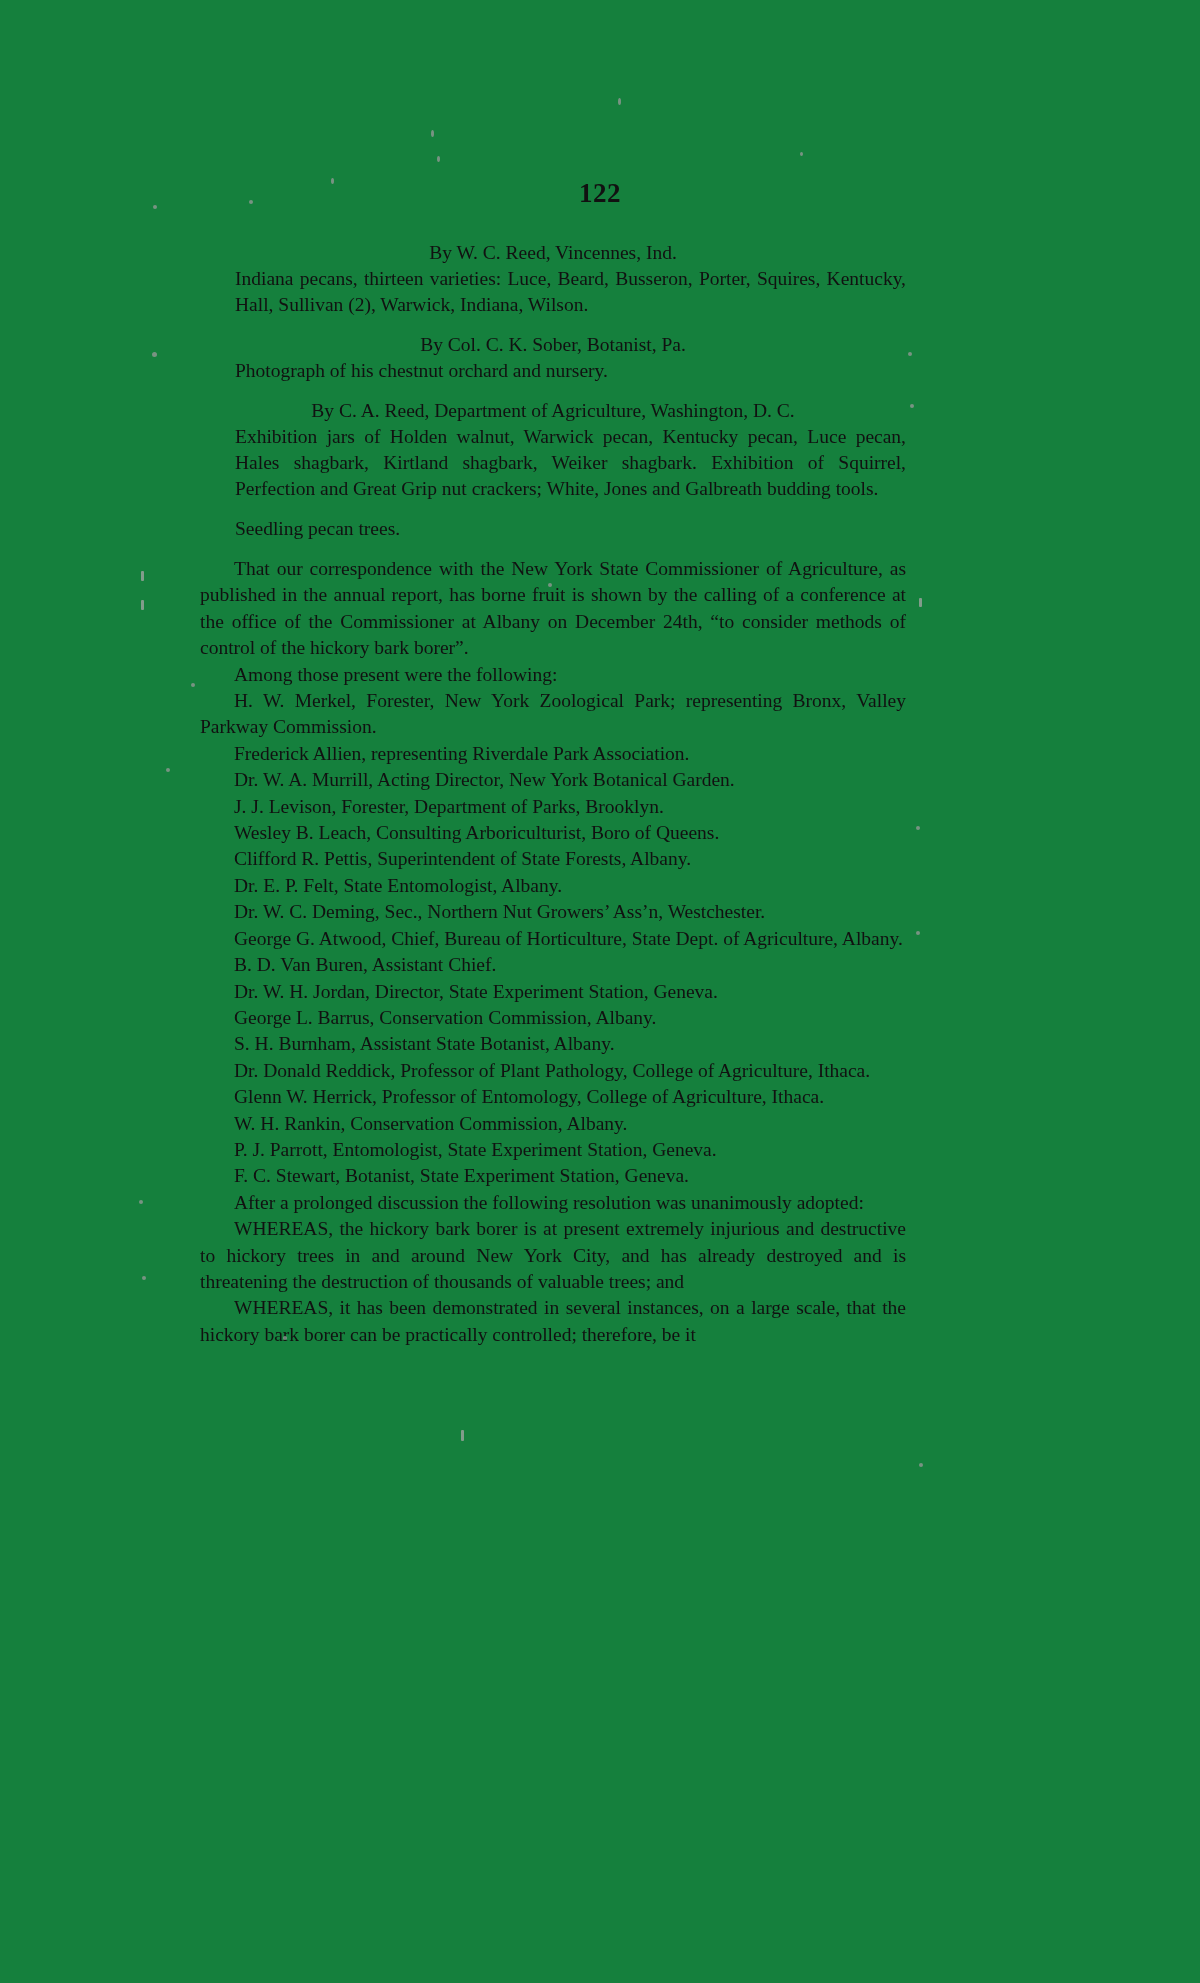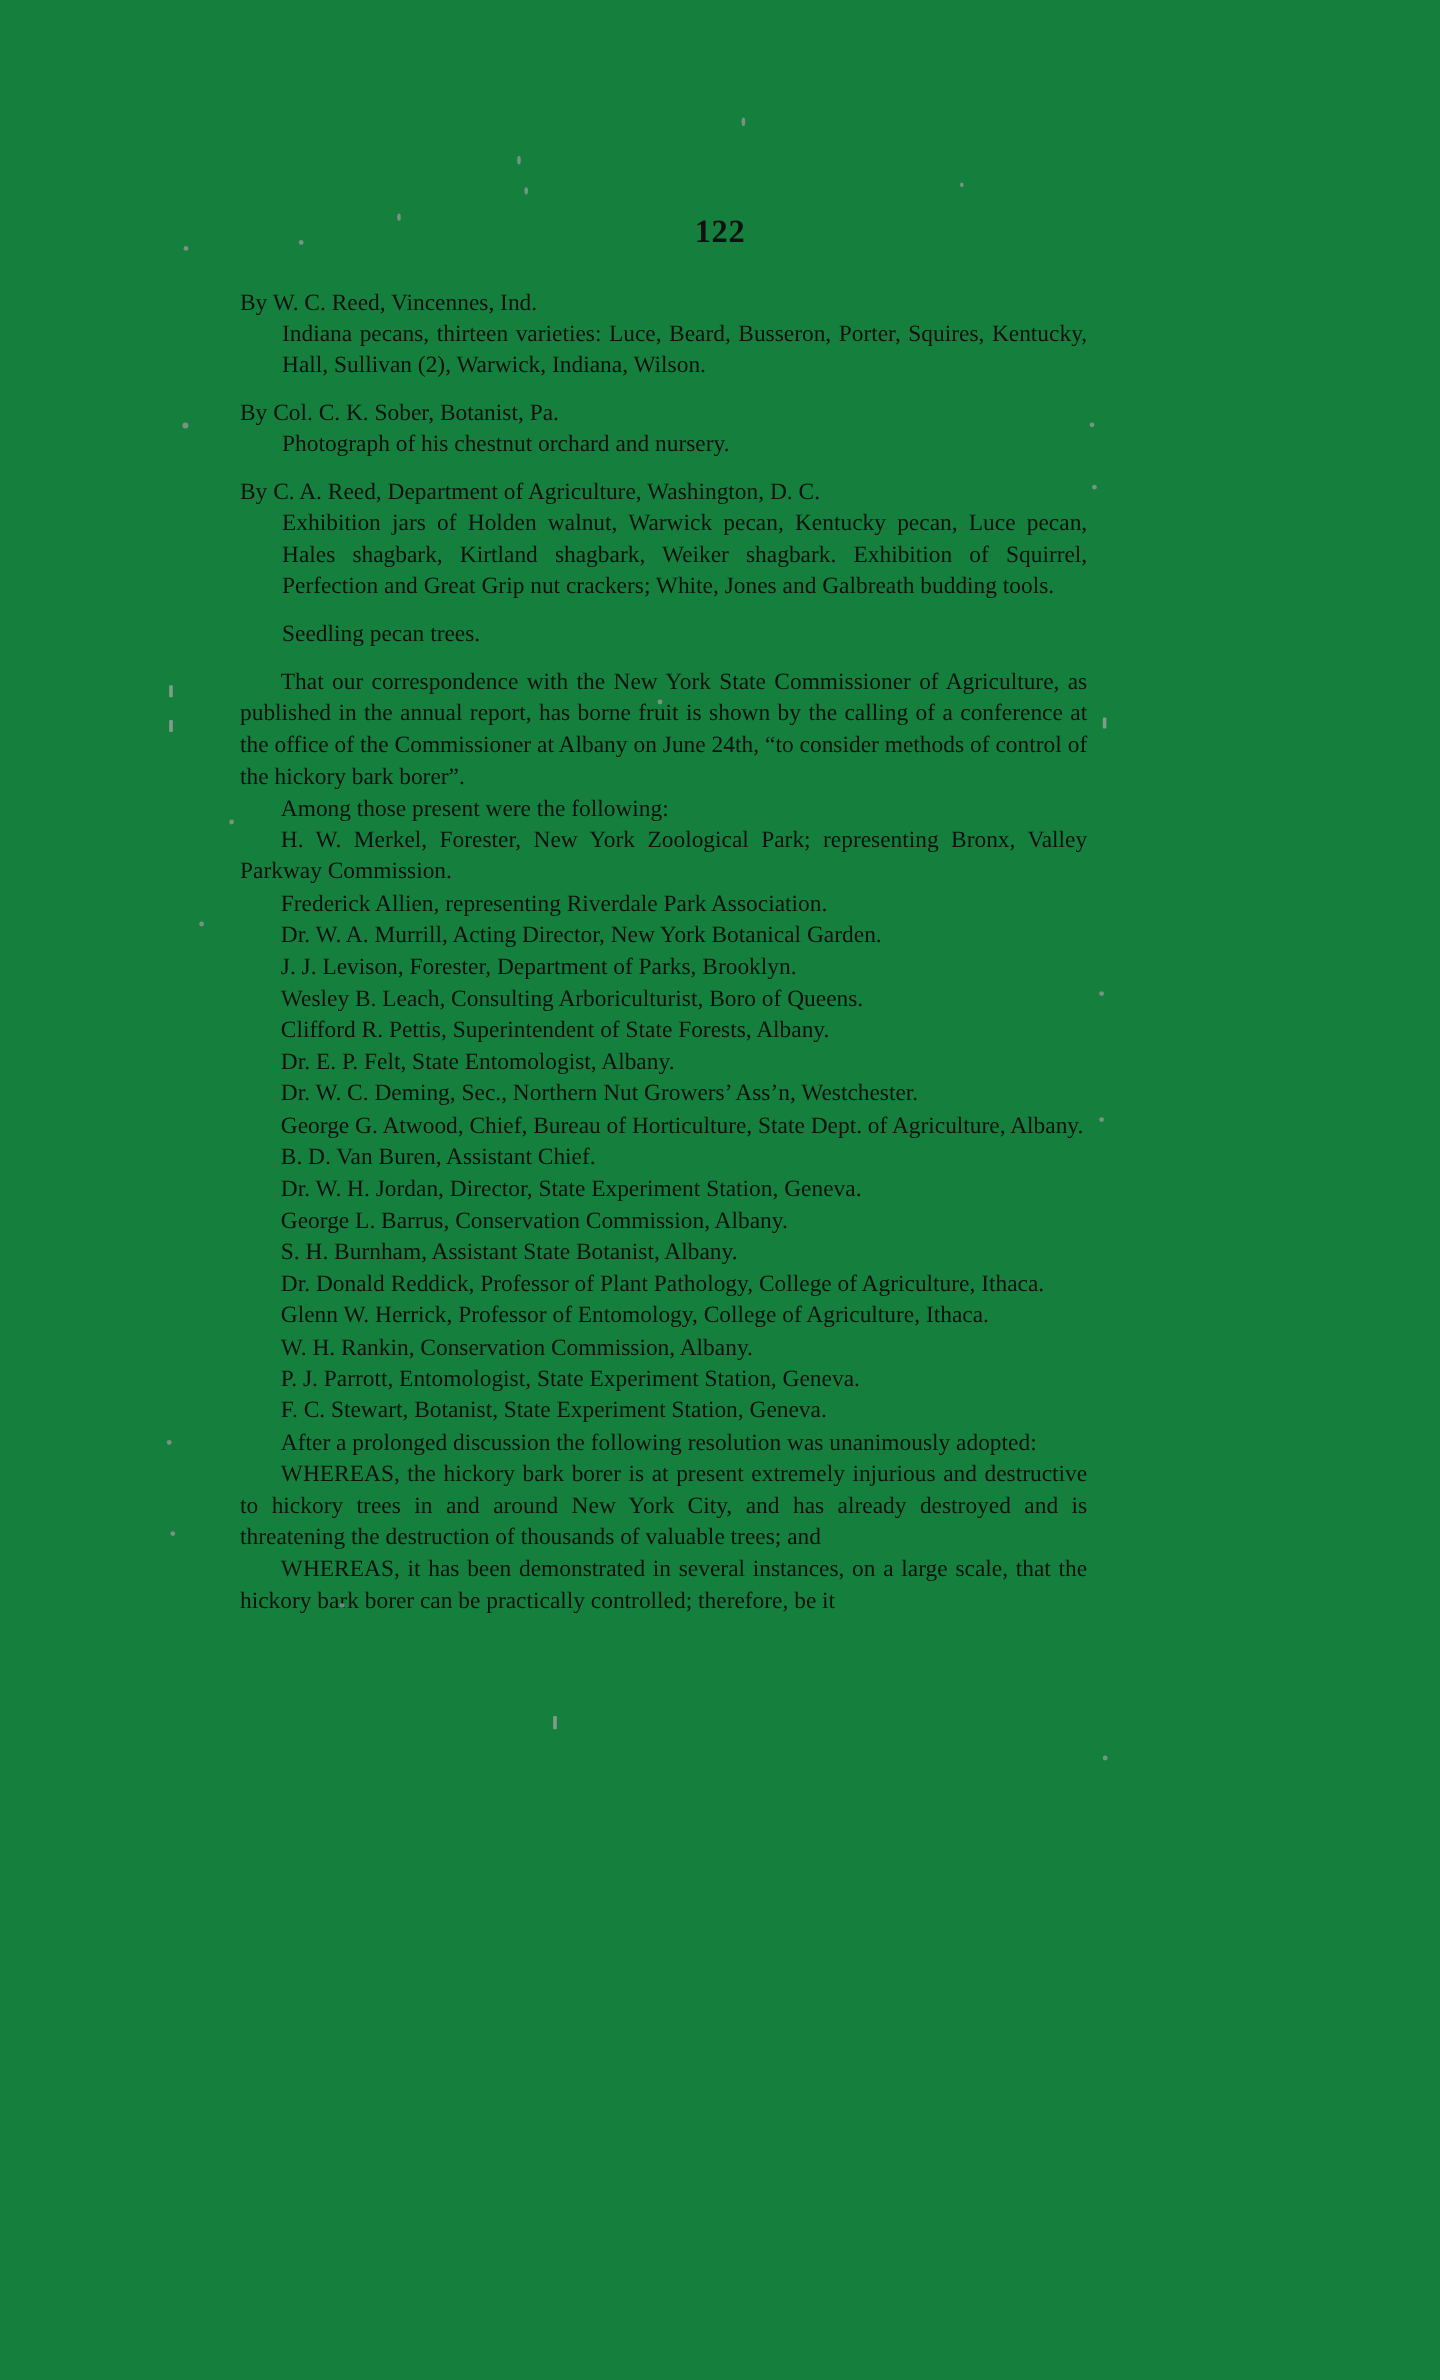--- a/index.html
+++ b/index.html
@@ -37,21 +37,21 @@
     left: 200px;
     top: 240px;
     width: 706px;
   }
   .exhibit-block {
     margin-bottom: 14px;
   }
   .exhibit-heading {
     font-size: 19.5px;
     line-height: 26px;
-    text-align: left;
+    text-align: center;
   }
   .exhibit-body {
     font-size: 19.5px;
     line-height: 26px;
     text-align: justify;
     text-justify: inter-word;
     padding-left: 35px;
   }
   .section-title {
     margin-top: 42px;
@@ -110,21 +110,21 @@
     <div class="exhibit-block">
       <div class="exhibit-heading">By C. A. Reed, Department of Agriculture, Washington, D. C.</div>
       <div class="exhibit-body">Exhibition jars of Holden walnut, Warwick pecan, Kentucky pecan, Luce pecan, Hales shagbark, Kirtland shagbark, Weiker shagbark. Exhibition of Squirrel, Perfection and Great Grip nut crackers; White, Jones and Galbreath budding tools.</div>
     </div>
 
     <div class="exhibit-block">
       <div class="exhibit-body">Seedling pecan trees.</div>
     </div>
 
 
-    <p class="body-para">That our correspondence with the New York State Commissioner of Agriculture, as published in the annual report, has borne fruit is shown by the calling of a conference at the office of the Commissioner at Albany on June 24th, “to consider methods of control of the hickory bark borer”.</p>
+    <p class="body-para">That our correspondence with the New York State Commissioner of Agriculture, as published in the annual report, has borne fruit is shown by the calling of a conference at the office of the Commissioner at Albany on December 24th, “to consider methods of control of the hickory bark borer”.</p>
     <p class="body-para">Among those present were the following:</p>
 
     <p class="attendee noindent">H. W. Merkel, Forester, New York Zoological Park; representing Bronx, Valley Parkway Commission.</p>
     <p class="attendee noindent">Frederick Allien, representing Riverdale Park Association.</p>
     <p class="attendee">Dr. W. A. Murrill, Acting Director, New York Botanical Garden.</p>
     <p class="attendee">J. J. Levison, Forester, Department of Parks, Brooklyn.</p>
     <p class="attendee">Wesley B. Leach, Consulting Arboriculturist, Boro of Queens.</p>
     <p class="attendee">Clifford R. Pettis, Superintendent of State Forests, Albany.</p>
     <p class="attendee">Dr. E. P. Felt, State Entomologist, Albany.</p>
     <p class="attendee">Dr. W. C. Deming, Sec., Northern Nut Growers’ Ass’n, Westchester.</p>

